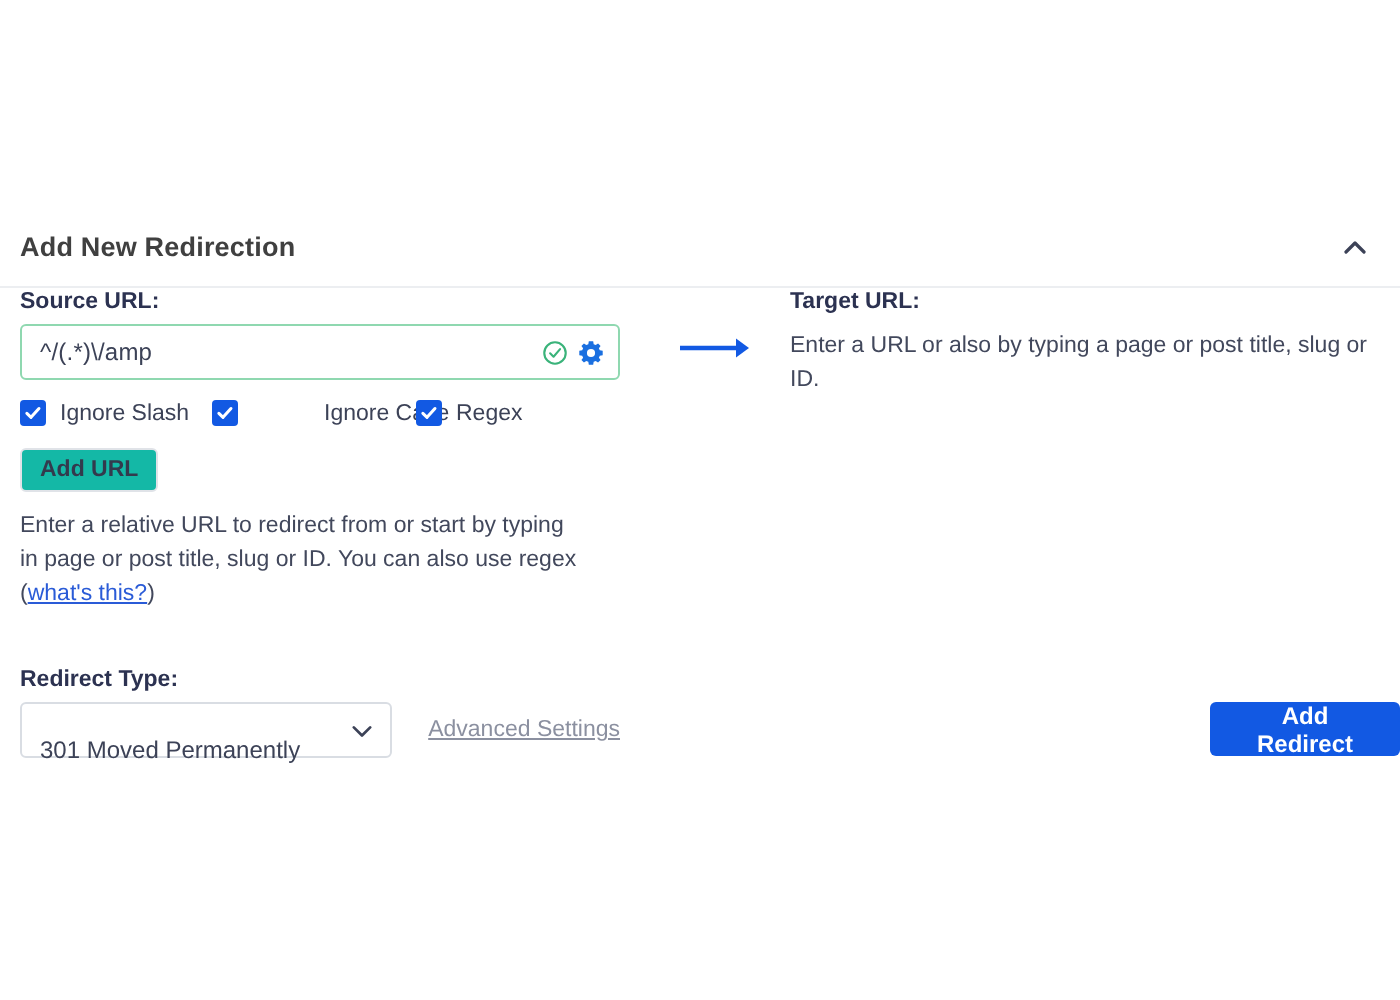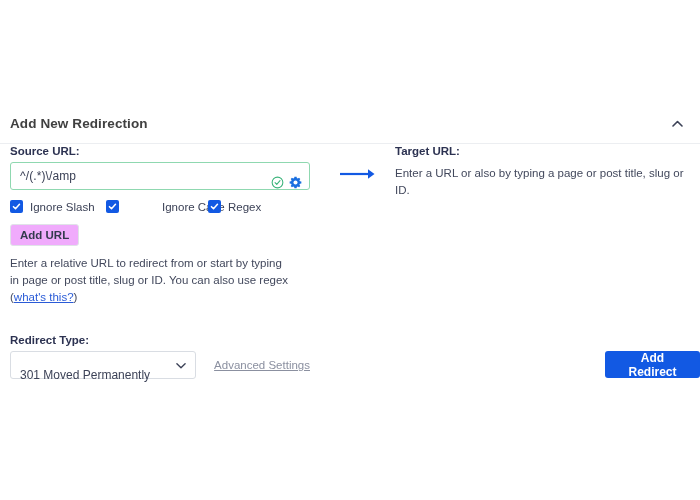--- a/index.html
+++ b/index.html
@@ -84,21 +84,21 @@
 
   
   .input-wrap {
     position: relative;
     width: 100%;
     height: 28px;
     border: 1px solid #8fd8b0;
     border-radius: 3px;
     background: #ffffff;
     display: flex;
-    align-items: flex-end;
+    align-items: center;
   }
   .input-wrap .input-text {
     flex: 1;
     font-size: 12px;
     color: #3c4257;
     padding: 0 6px 0 9px;
     white-space: nowrap;
     overflow: hidden;
     line-height: 26px;
     letter-spacing: 0.1px;
@@ -171,21 +171,21 @@
   }
 
   
   .btn-secondary {
     margin-top: 11px;
     height: 22px;
     padding: 0 9px;
     font-size: 11.5px;
     font-weight: bold;
     color: #333a4d;
-    background: #f0abfc;
+    background: #14b8a6;
     border: 1px solid #e0e3e8;
     border-radius: 3px;
     cursor: pointer;
     font-family: "Liberation Sans", sans-serif;
     display: inline-flex;
     align-items: center;
   }
 
   
   .help-text {

